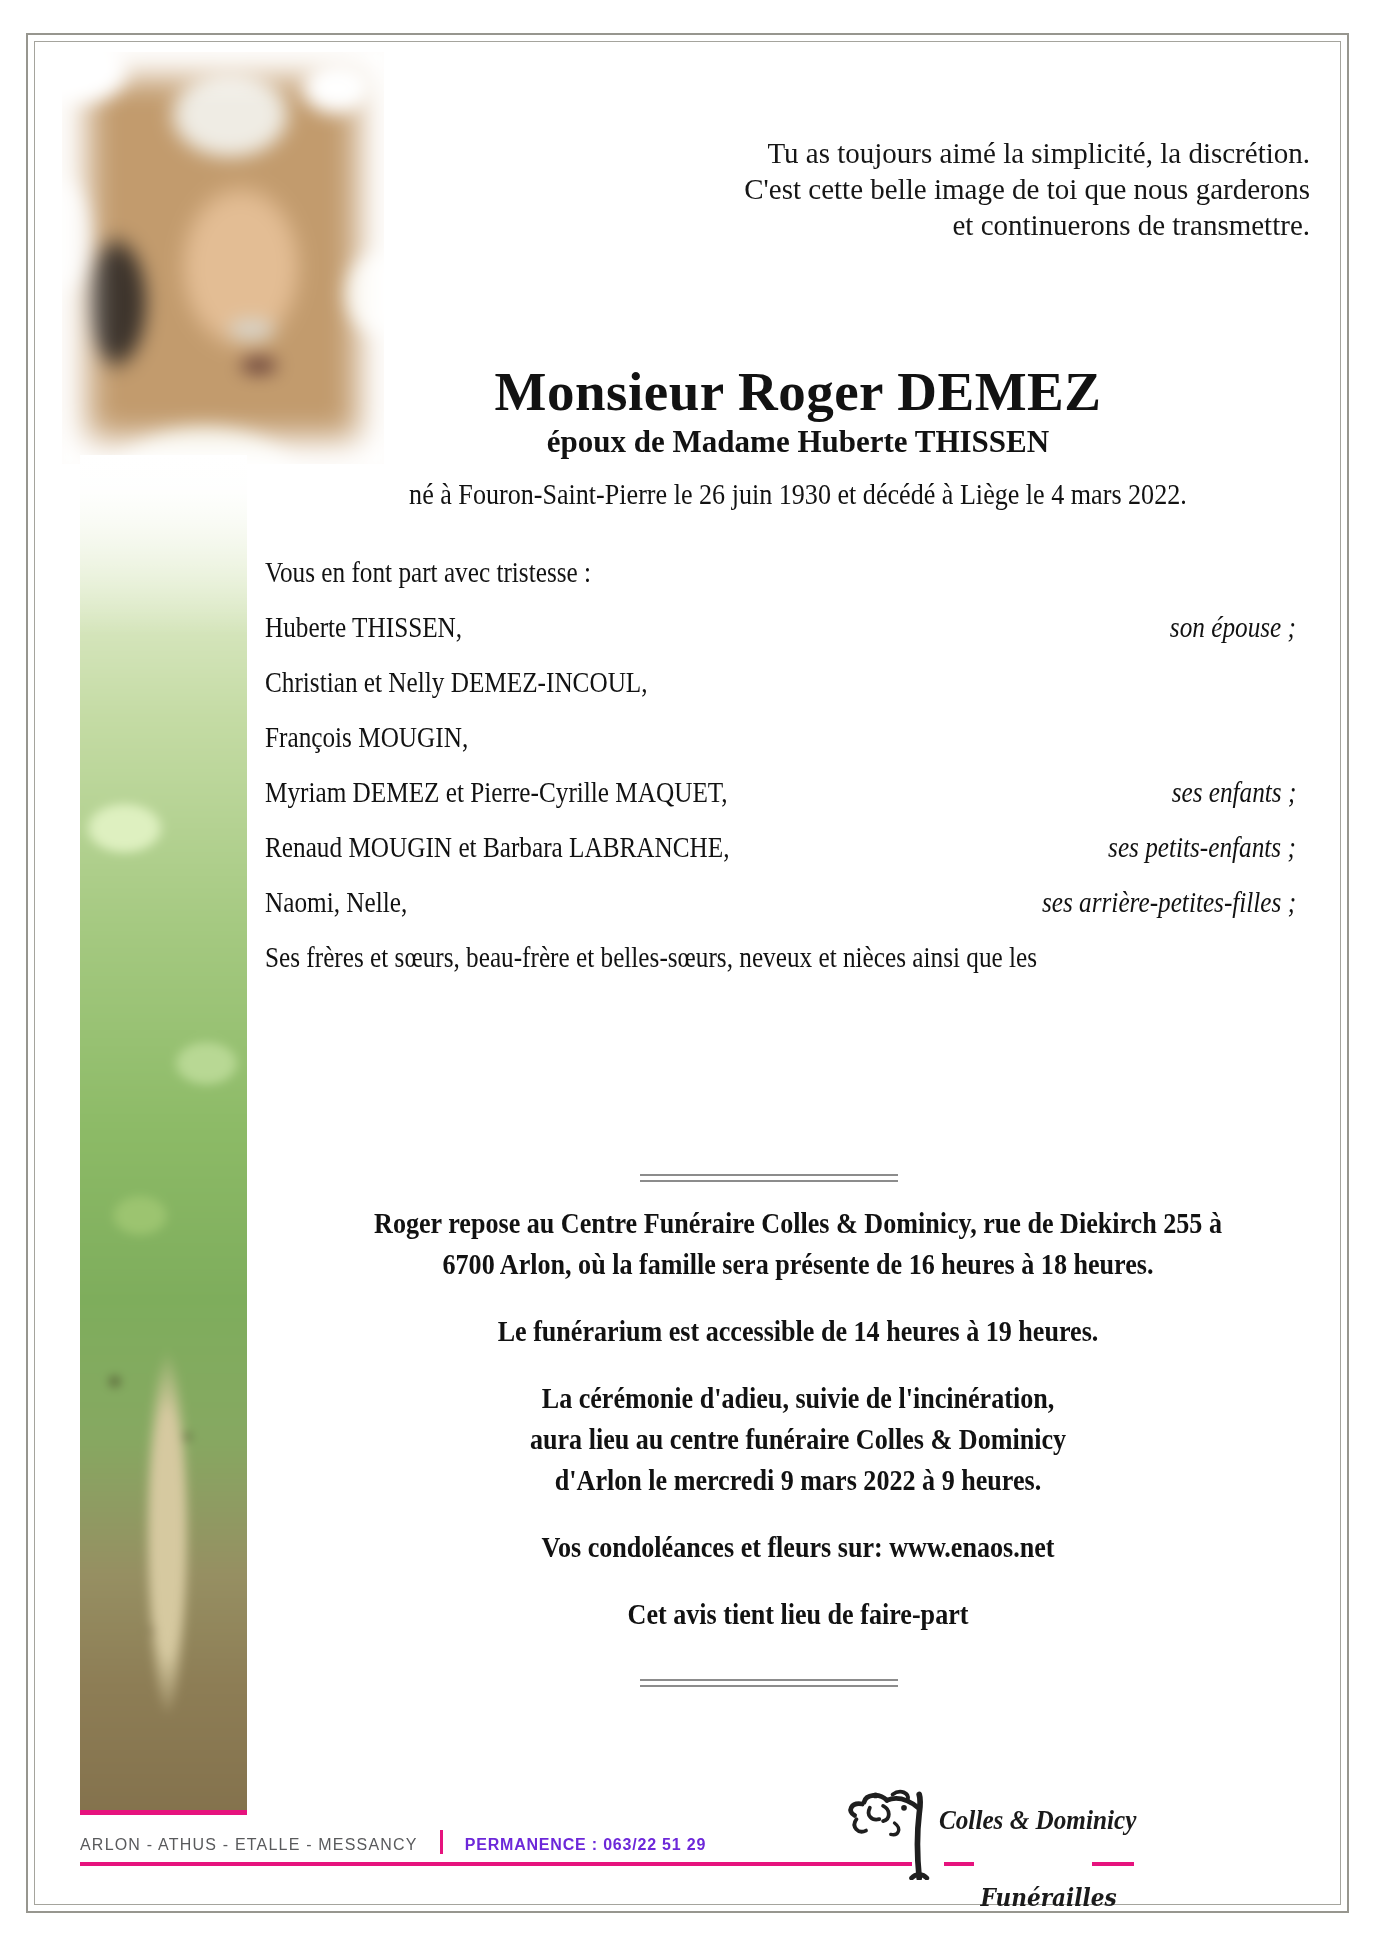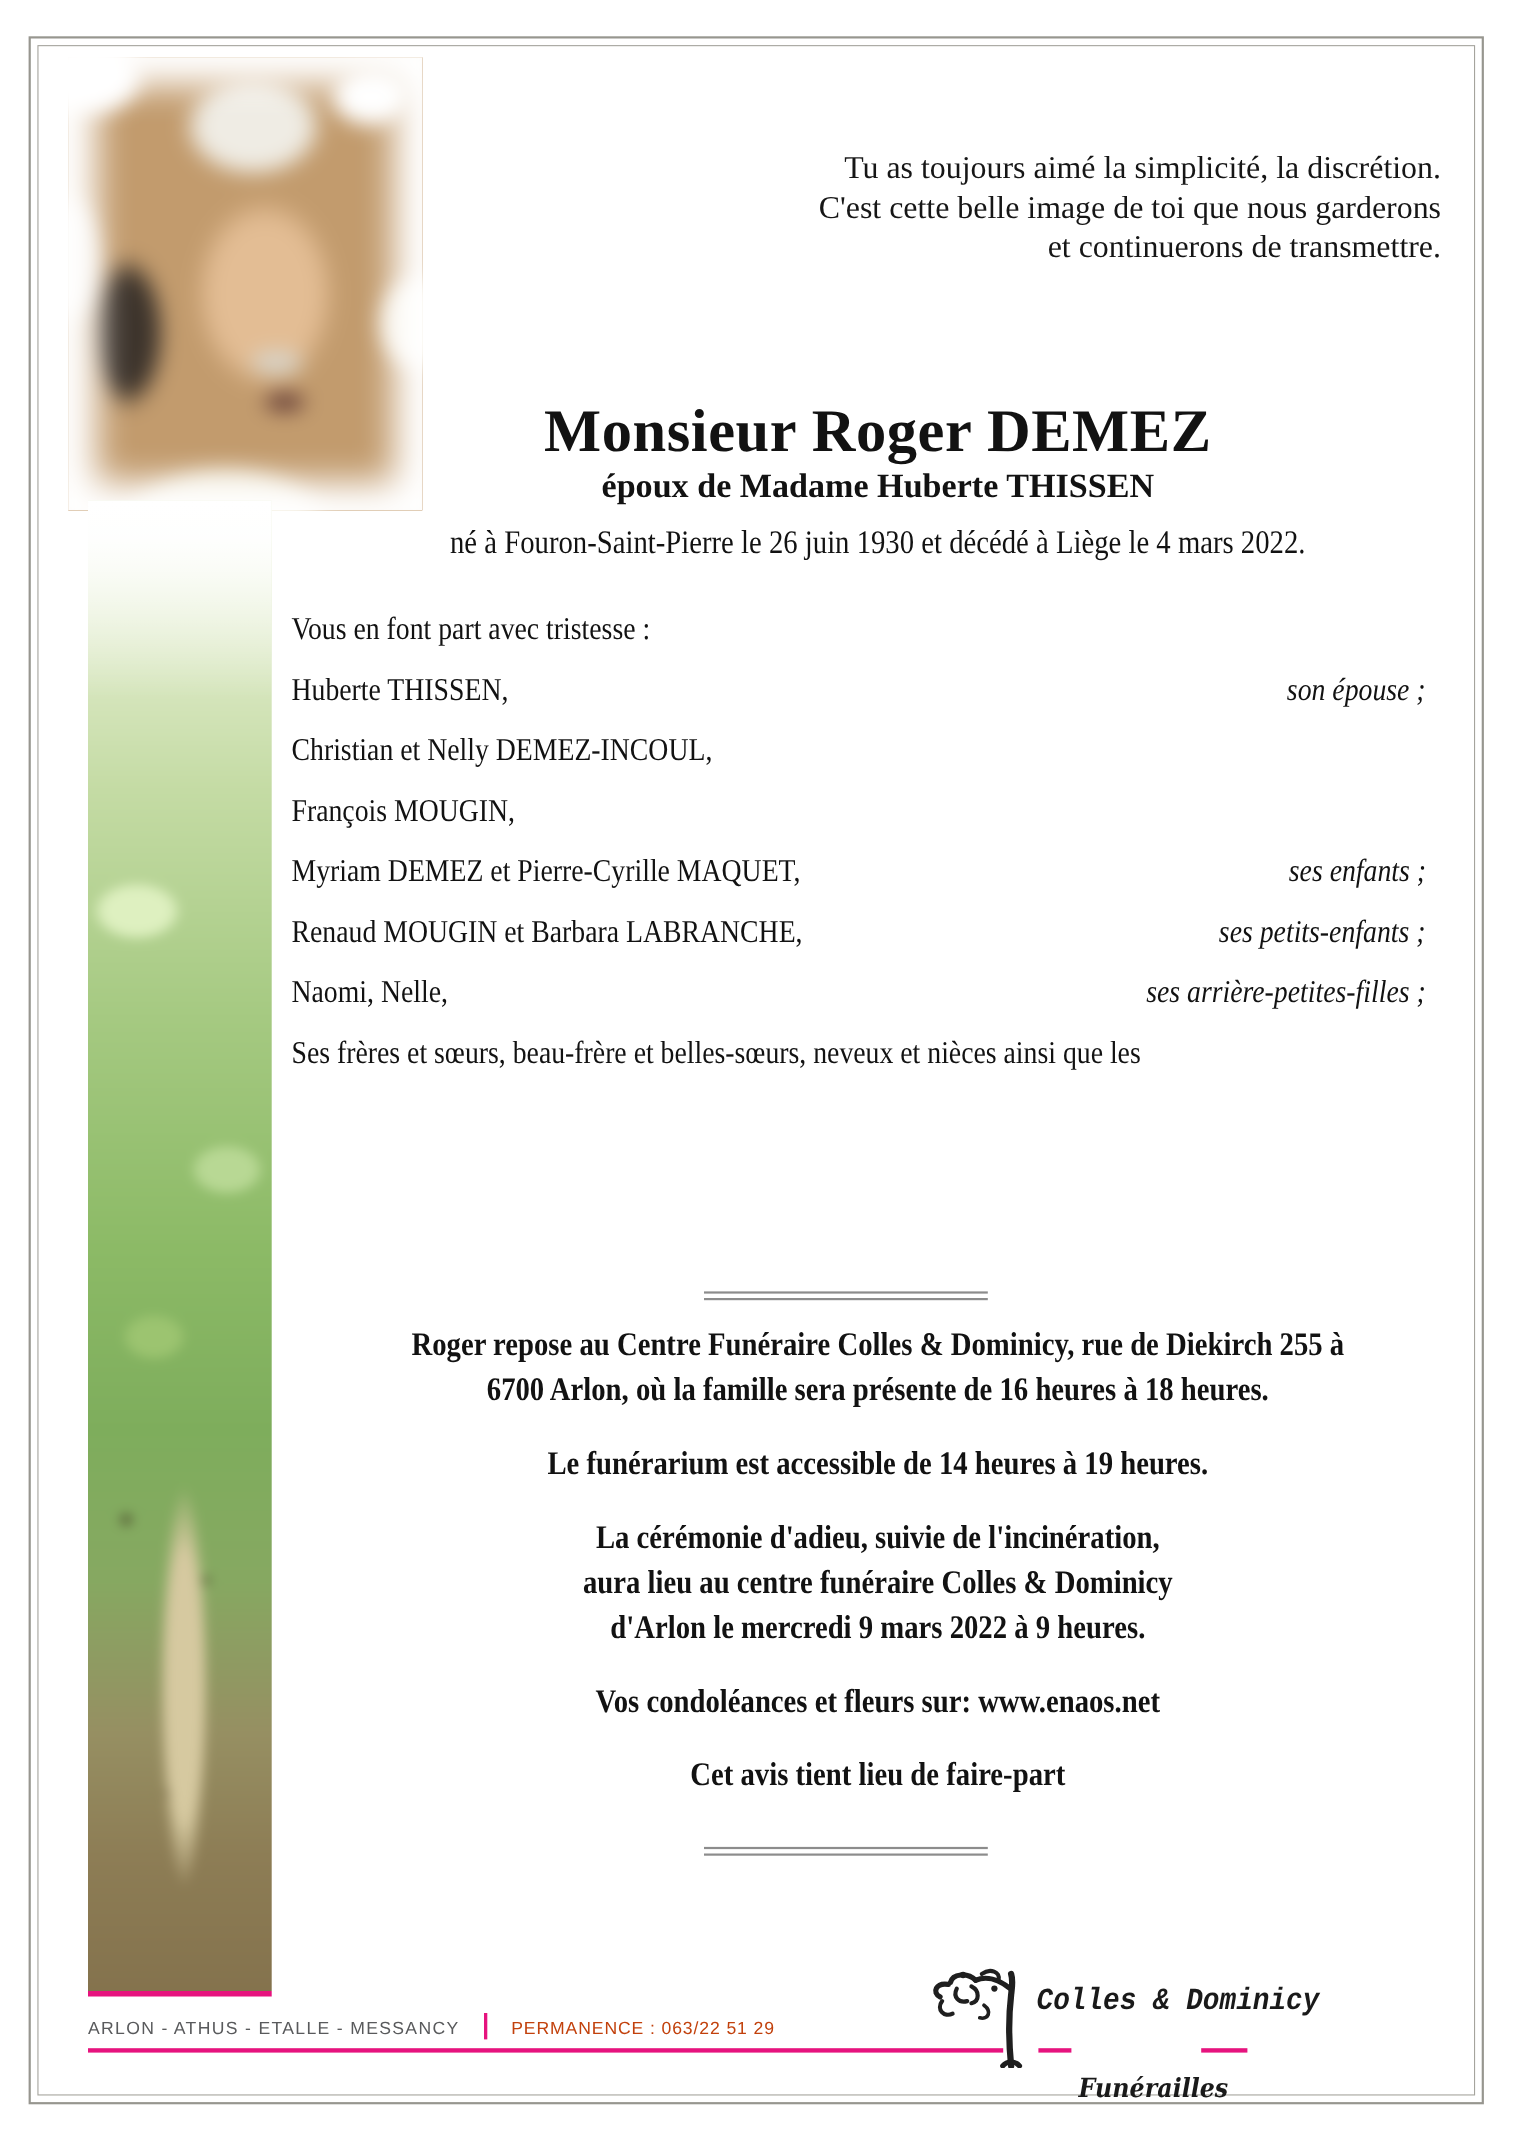--- a/index.html
+++ b/index.html
@@ -59,26 +59,26 @@
            border-top:2px solid #8c8c8c;border-bottom:2px solid #8c8c8c;}
   .div1{top:1174px;} .div2{top:1679px;}
   .announce{top:1202px;font-weight:bold;font-size:30px;}
   .announce p{margin:0 0 26px 0;line-height:41px;}
   .announce .ln{display:block;transform:scaleX(0.87);transform-origin:50% 50%;white-space:nowrap;}
   
   .foot-row{position:absolute;left:80px;top:1830px;display:flex;align-items:flex-end;gap:22px;
             font-family:"Liberation Sans",sans-serif;font-size:16px;}
   .foot-loc{color:#595a5c;letter-spacing:1.2px;}
   .foot-bar{width:3px;height:24px;background:#e6137e;}
-  .foot-perm{color:#c2410c;letter-spacing:0.8px;font-weight:400;}
+  .foot-perm{color:#6d28d9;letter-spacing:0.8px;font-weight:700;}
   .pinkline{position:absolute;top:1862px;height:4px;background:#e6137e;}
   .pl-main{left:80px;width:832px;} .pl-seg{left:944px;width:30px;} .pl-dash{left:1092px;width:42px;}
   .tree{position:absolute;left:835px;top:1785px;width:100px;height:95px;}
   .brand{position:absolute;left:928px;top:1804px;width:210px;text-align:center;
-         font-family:Liberation Mono, monospace;font-style:italic;font-weight:bold;font-size:28px;
+         font-family:Liberation Serif, serif;font-style:italic;font-weight:bold;font-size:28px;
          color:#1a1a1a;}
   .brand .inner{display:inline-block;transform:scaleX(0.9);white-space:nowrap;}
   .tagline{position:absolute;left:973px;top:1851px;width:120px;text-align:center;
            font-family:"DejaVu Serif",serif;font-style:italic;font-weight:bold;font-size:24px;
            color:#1a1a1a;margin-top:32px;}
   .tagline .inner{display:inline-block;transform:scaleX(0.9);white-space:nowrap;}
 </style>
 </head>
 <body>
 

